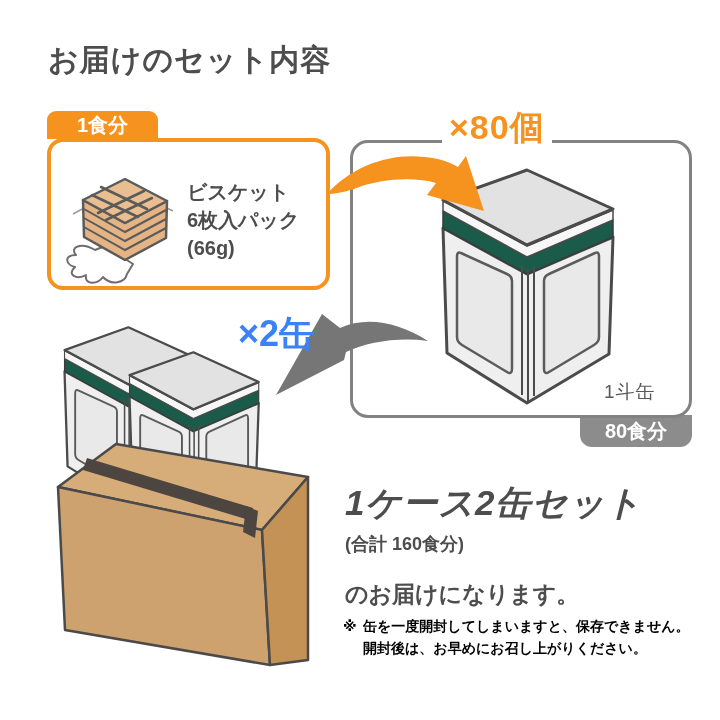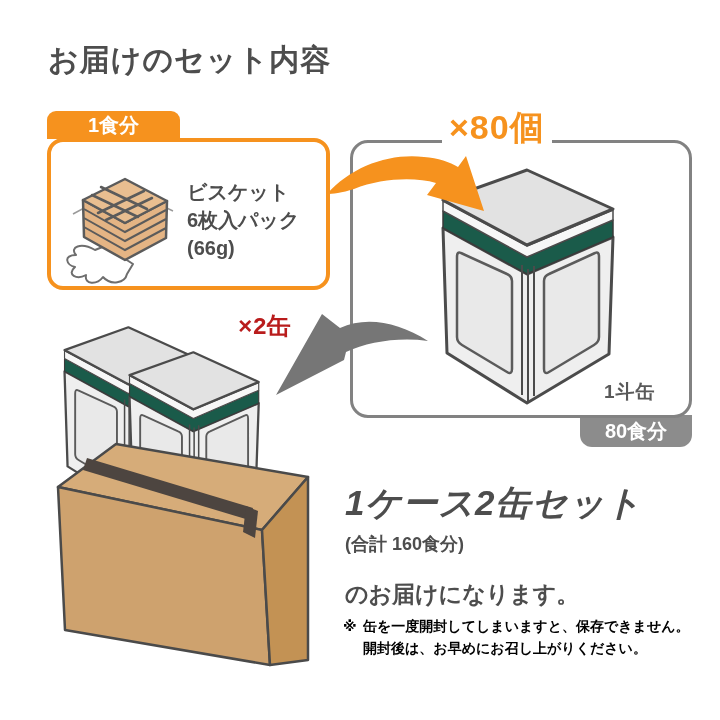--- a/index.html
+++ b/index.html
@@ -7,52 +7,52 @@
     position:relative;width:720px;height:720px;background:#fff;overflow:hidden;
     font-family:"Liberation Sans","DejaVu Sans",sans-serif;color:#4d4d4d;
   }
   .abs{position:absolute;}
 
   
   .page-title{left:48px;top:40px;font-size:30px;font-weight:bold;letter-spacing:1px;color:#4d4d4d;}
 
   
   .serving-tab{
-    left:47px;top:111px;width:133px;height:28px;background:#f6921e;
+    left:47px;top:111px;width:111px;height:28px;background:#f6921e;
     border-radius:9px 9px 0 0;color:#fff;font-size:20px;font-weight:bold;
     text-align:center;line-height:29px;z-index:2;
   }
   .serving-box{
     left:47px;top:138px;width:283px;height:152px;border:4px solid #f6921e;
     border-radius:16px;background:#fff;box-sizing:border-box;z-index:1;
   }
   .biscuit-svg{left:10px;top:14px;}
   .biscuit-text{left:136px;top:36px;font-size:20px;line-height:28px;font-weight:600;color:#4d4d4d;}
 
   
   .can-box{
     left:350px;top:140px;width:342px;height:278px;border:3px solid #828282;
     border-radius:18px;box-sizing:border-box;background:transparent;z-index:1;
   }
   .count-80{
     left:442px;top:107px;font-size:34px;font-weight:bold;color:#f6921e;
     background:#fff;padding:0 7px;line-height:40px;z-index:3;letter-spacing:1px;
   }
   .can-svg{left:441px;top:167px;z-index:2;}
-  .can-type{left:604px;top:379px;font-size:19px;font-weight:700;color:#595959;letter-spacing:1px;}
+  .can-type{left:604px;top:379px;font-size:19px;font-weight:400;color:#595959;letter-spacing:1px;}
   .servings-tab{
     left:580px;top:415px;width:112px;height:32px;background:#8c8c8c;
     border-radius:0 0 12px 12px;color:#fff;font-size:20px;font-weight:bold;
     text-align:center;line-height:33px;z-index:0;
   }
 
   
   .orange-arrow{left:320px;top:145px;z-index:4;}
   .gray-arrow{left:260px;top:300px;z-index:4;}
-  .count-2{left:238px;top:310px;font-size:24px;font-weight:bold;color:#b91c1c;z-index:4;font-family:Liberation Mono, monospace;}
+  .count-2{left:238px;top:310px;font-size:36px;font-weight:bold;color:#3b82f6;z-index:4;}
 
   
   .case-svg{left:40px;top:315px;z-index:2;}
 
   
   .delivery-text{left:345px;top:482px;color:#4d4d4d;}
   .delivery-heading{font-size:35px;font-weight:bold;letter-spacing:1px;line-height:42px;font-style:italic;}
   .delivery-subtotal{font-size:18px;font-weight:bold;margin-top:7px;line-height:26px;}
   .delivery-line{font-size:23px;font-weight:bold;margin-top:24px;line-height:26px;}
 

